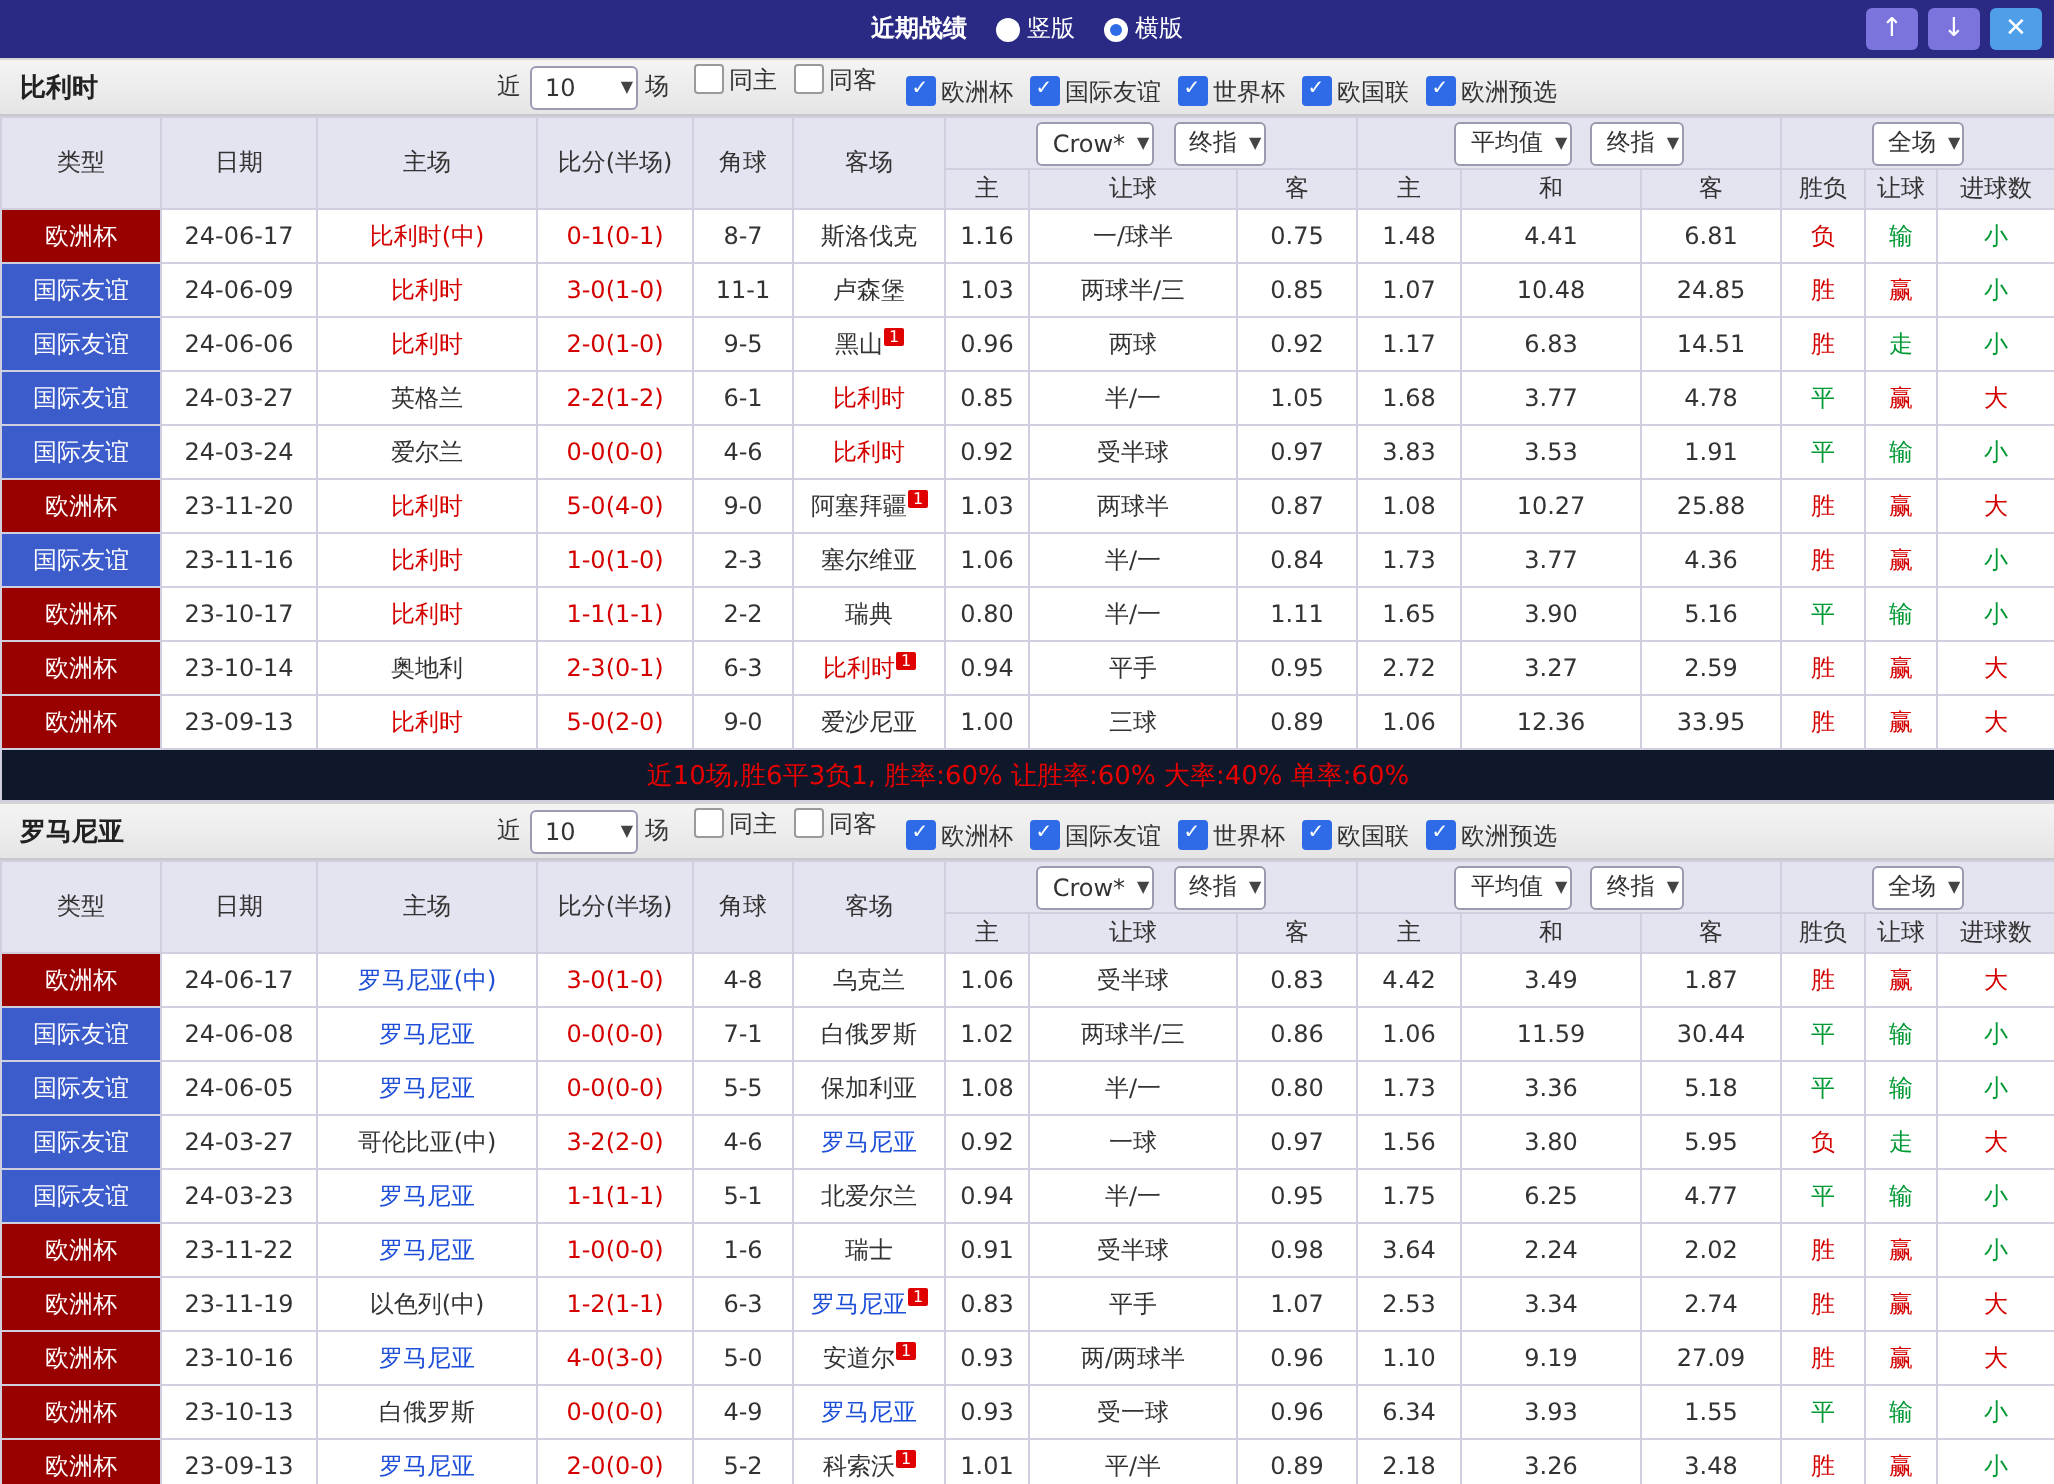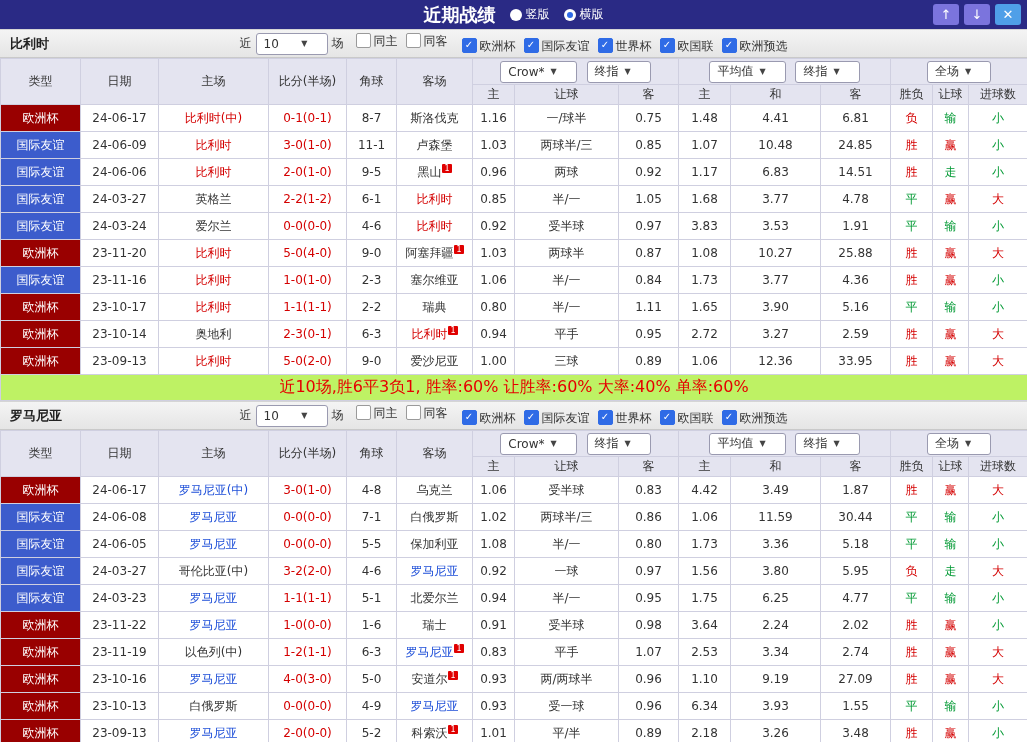--- a/index.html
+++ b/index.html
@@ -1,38 +1,38 @@
 <!DOCTYPE html>
 <html><head>
 <meta charset="utf-8">
 <style>
   html,body{margin:0;padding:0}
   body{width:1027px;height:742px;overflow:hidden;background:#fff;
        font-family:"DejaVu Sans","Liberation Sans",sans-serif;font-size:12px;color:#333}
 
   
   .topbar{height:29px;background:#2a2a85;position:relative;display:flex;align-items:center;justify-content:center}
-  .topbar .title{color:#fff;font-weight:bold;font-size:18px}
+  .topbar .title{color:#fff;font-weight:bold;font-size:12px}
   .radio{display:inline-flex;align-items:center;margin-left:14px;cursor:pointer;color:#fff}
   .rc{width:12px;height:12px;border-radius:50%;background:#fff;margin-right:4px;position:relative;display:inline-block}
   .rc.sel::after{content:"";position:absolute;left:3px;top:3px;width:6px;height:6px;border-radius:50%;background:#2f6be6}
   .tbtns{position:absolute;right:6px;top:4px;display:flex;gap:5px}
   .tbtn{width:26px;height:21px;border:none;border-radius:3px;color:#fff;font-size:13px;line-height:21px;
         text-align:center;cursor:pointer;padding:0;font-family:inherit}
   .tbtn.up,.tbtn.down{background:#7b74dd}
   .tbtn.close{background:#4f9fe8}
 
   
   .sec-head{height:27px;background:linear-gradient(#f4f4f4,#e5e5e5);border-bottom:1px solid #c9c9c9;
             border-top:1px solid #d5d5d5;display:flex;align-items:center;padding:0 10px;position:relative}
   .team-name{font-weight:bold;font-size:13px;color:#222}
   .filters{position:absolute;left:50%;transform:translateX(-50%);display:flex;align-items:center;white-space:nowrap;color:#333}
   .filters > span{margin:0 2px}
   .dd{display:inline-flex;align-items:center;justify-content:space-between;background:#fff;border:1px solid #9a9ab0;
-      border-radius:3px;height:20px;padding:0 19px 0 7px;margin:0 3px;cursor:pointer;vertical-align:middle}
+      border-radius:3px;height:20px;padding:0 1px 0 7px;margin:0 3px;cursor:pointer;vertical-align:middle}
   .dd .arr{font-size:8px;margin-left:6px;color:#444}
   .dd.count{min-width:44px}
   .cb{display:inline-flex;align-items:flex-start;margin-left:8px;cursor:pointer}
   .cb .box{width:13px;height:13px;border:1px solid #9a9a9a;background:#fff;border-radius:2px;margin-right:3px;
            font-size:10px;line-height:12px;text-align:center;color:#fff;display:inline-block}
   .cb .box.checked{background:#2f6be6;border-color:#2f6be6}
   .cb.gap{margin-left:14px}
 
   
   table{width:1027px;border-collapse:collapse;table-layout:fixed}
@@ -43,21 +43,21 @@
   tbody td{height:26px;background:#fff}
   .league{color:#fff}
   .league.ec{background:#990000}
   .league.fr{background:#3c5ccc}
   .score{color:#d40000}
   .hl-red{color:#d40000}
   .hl-green{color:#1d4ed8}
   .c-red{color:#d40000}
   .c-green{color:#009933}
   sup.card{background:#e00000;color:#fff;font-size:8px;padding:0 2px;margin-left:1px;border-radius:1px}
-  tfoot td{height:25px;color:#e60000;background:#bef264;font-size:16px}
+  tfoot td{height:25px;color:#e60000;background:#0f172a;font-size:13px}
 </style>
 </head>
 <body>
 
 <header class="topbar">
   <span class="title">近期战绩</span>
   <label class="radio">
     <span class="rc"></span>
     <span>竖版</span>
   </label>

